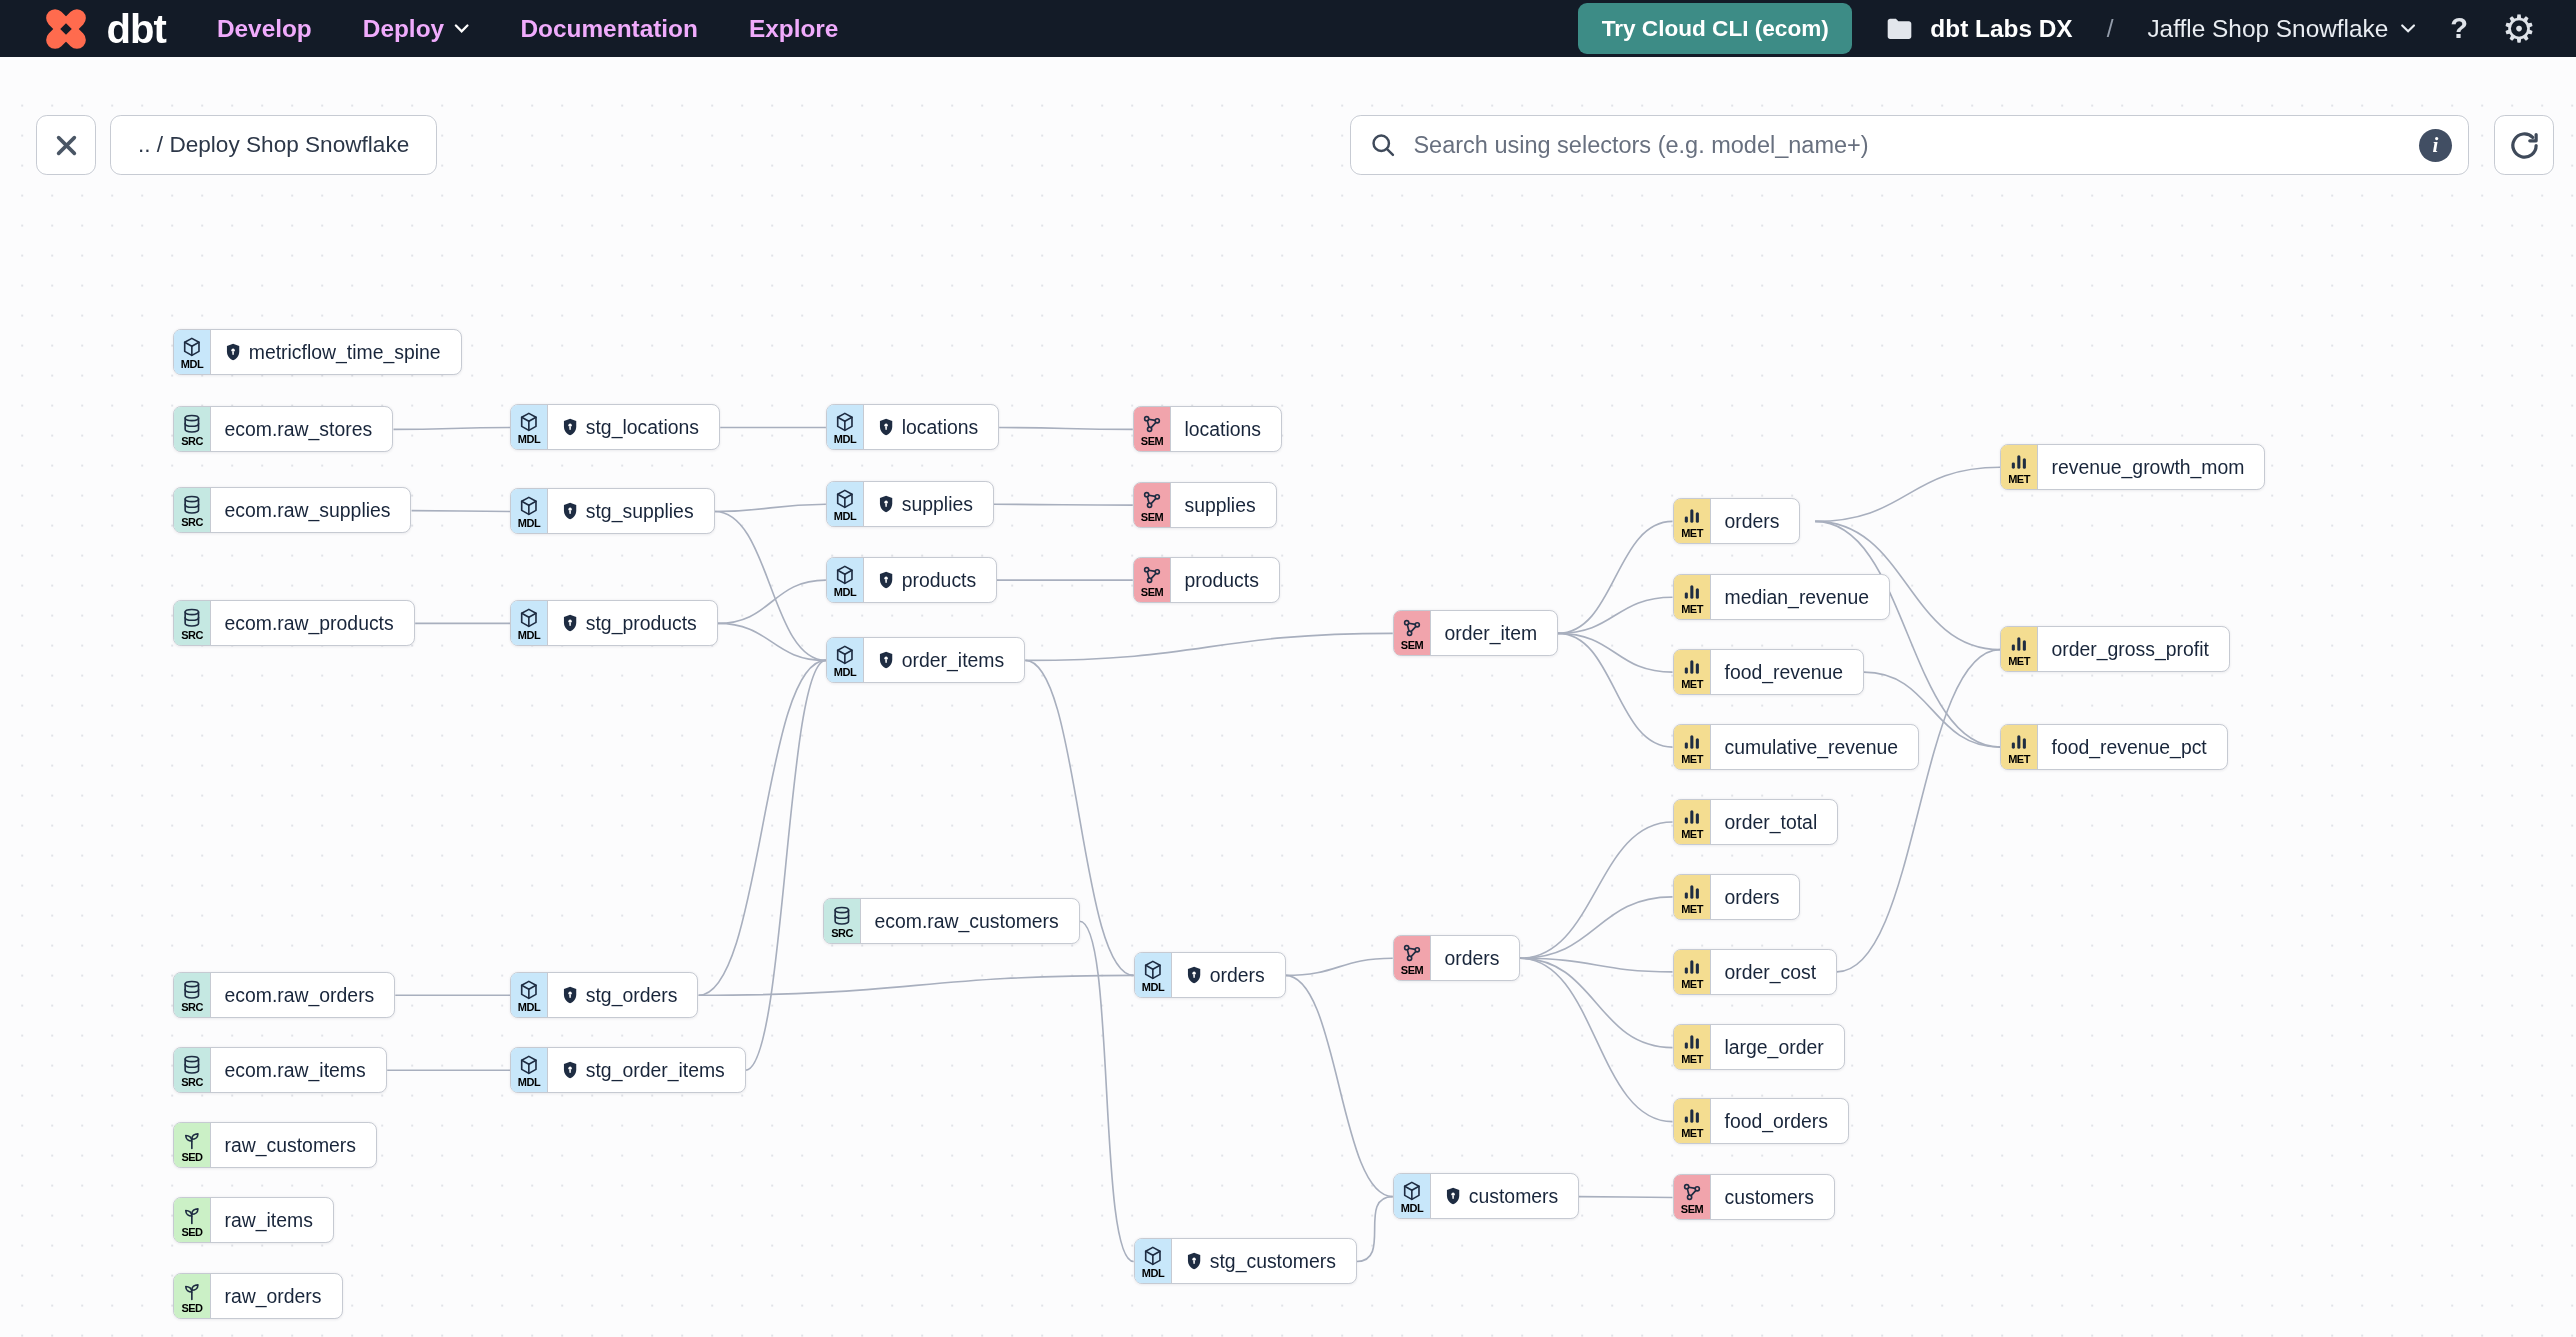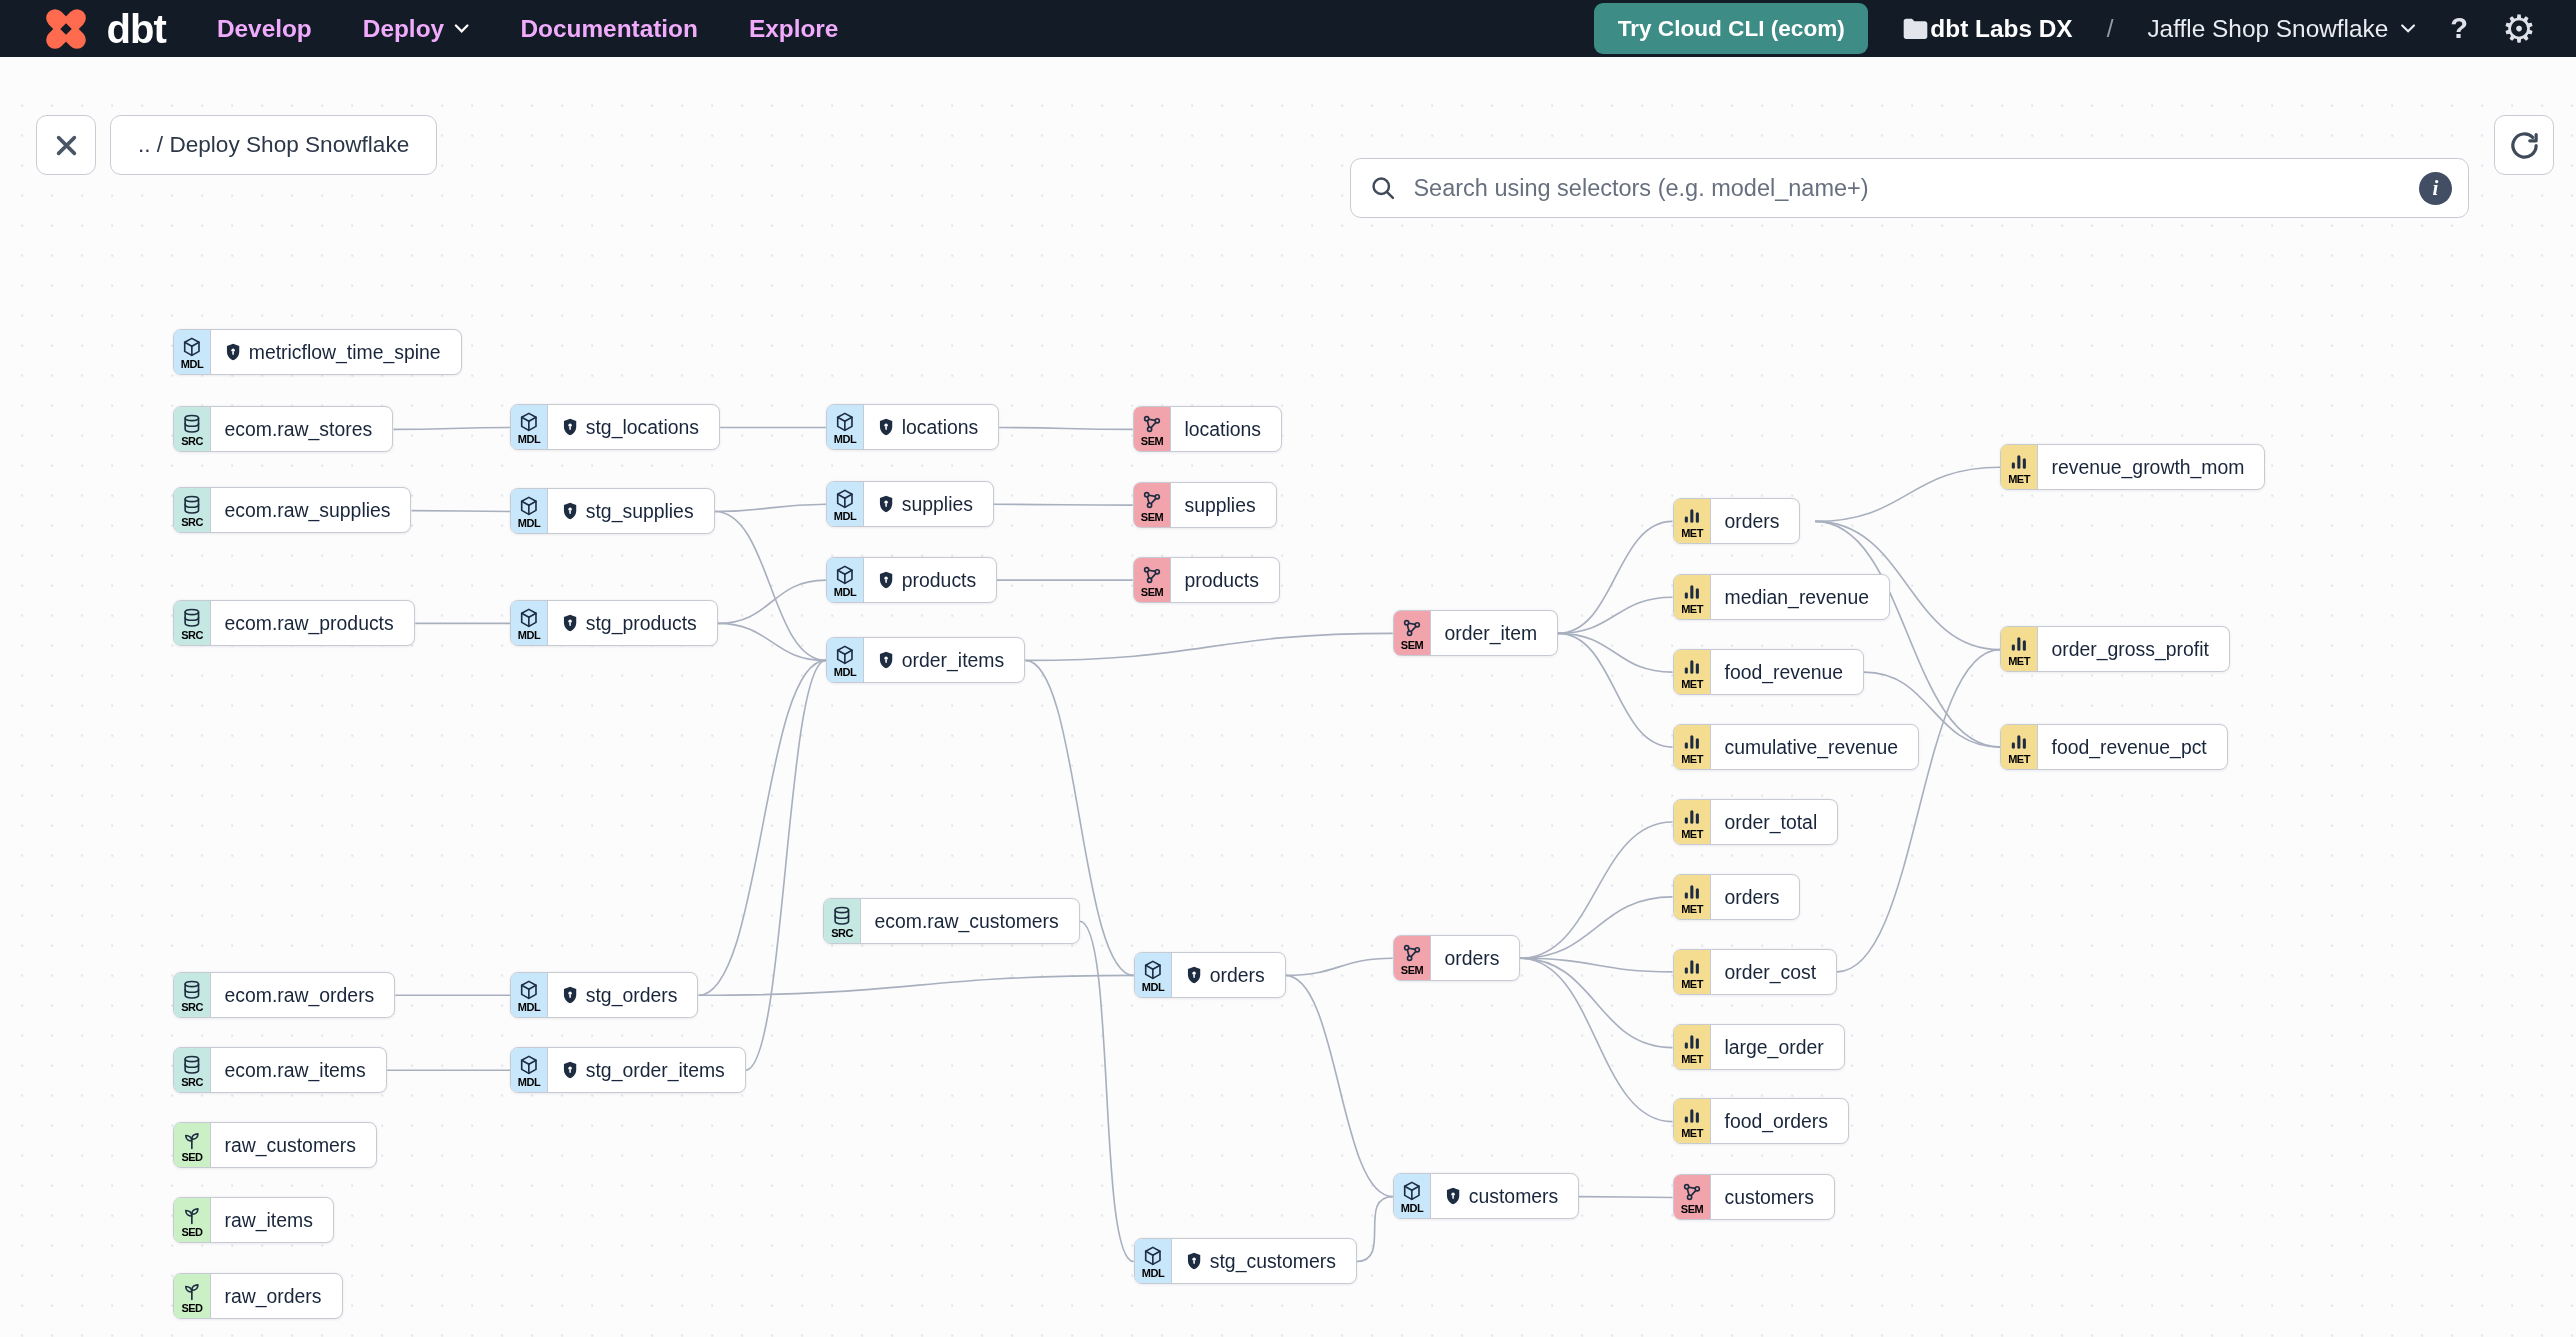--- a/index.html
+++ b/index.html
@@ -19,21 +19,21 @@
   .logo { display:flex; align-items:center; gap:14.4px; cursor:pointer; }
   .logo-text { color:#fff; font-weight:bold; font-size:40px; letter-spacing:-0.9px; line-height:1; }
   .nav-links { display:flex; align-items:center; gap:51px; margin-left:51px; }
   .nav-link { color:#f0abfc; font-size:24.4px; font-weight:600; display:flex; align-items:center; gap:10px; cursor:pointer; }
   .nav-right { margin-left:auto; display:flex; align-items:center; gap:34px; }
   .cta-button {
     background:#3d8c86; color:#fff; font-size:22.6px; font-weight:600;
     padding:12.6px 23.5px; border-radius:9px; border:none; cursor:pointer;
     font-family:"Liberation Sans", sans-serif;
   }
-  .account { display:flex; align-items:center; gap:1px; color:#fff; font-size:24.4px; font-weight:700; cursor:pointer; }
+  .account { display:flex; align-items:center; gap:17px; color:#fff; font-size:24.4px; font-weight:700; cursor:pointer; }
   .crumb-sep { color:#939caa; font-size:24.4px; font-weight:400; }
   .project { display:flex; align-items:center; gap:11.7px; color:#e9edf2; font-size:24.4px; font-weight:400; cursor:pointer; }
   .icon-btn { color:#dfe3e9; cursor:pointer; display:flex; align-items:center; line-height:1; }
   .help-glyph { font-size:29px; font-weight:700; }
   .gear-glyph { font-size:38px; }
 
   
   .canvas-bg {
     position:absolute; top:78px; left:0; width:2576px; height:1260px;
     background-color:#fcfcfd;
@@ -47,21 +47,21 @@
   .chip {
     position:absolute; top:115px; height:60px; background:#fff;
     border:1.4px solid #c7cbd3; border-radius:10.8px; display:flex;
     align-items:center; justify-content:center; z-index:40; cursor:pointer;
   }
   .btn-close { left:36px; width:60px; }
   .crumb-chip { left:110px; padding:0 27px; font-size:22.6px; color:#2c3748; }
   .search-wrap {
     position:absolute; top:115px; left:1350px; width:1119px; height:60px;
     background:#fff; border:1.4px solid #c7cbd3; border-radius:10.8px;
-    display:flex; align-items:center; gap:14.4px; padding:0 16.2px 0 18px; z-index:40;margin-top:43px;
+    display:flex; align-items:center; gap:14.4px; padding:0 16.2px 0 18px; z-index:40;
   }
   .search-input {
     flex:1; border:none; outline:none; font-size:23.5px; color:#2c3748;
     font-family:"Liberation Sans", sans-serif; background:transparent;
   }
   .search-input::placeholder { color:#68707f; }
   .info-badge {
     width:33px; height:33px; border-radius:50%; background:#414e63; color:#fff;
     display:flex; align-items:center; justify-content:center;
     font-family:"Liberation Serif", serif; font-style:italic; font-weight:700; font-size:21px;

